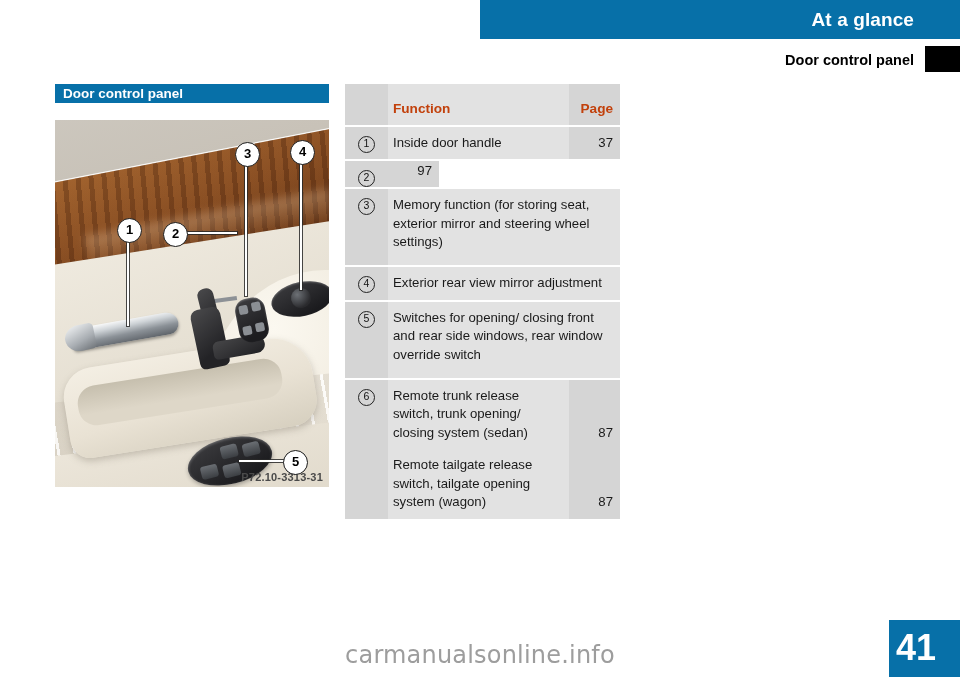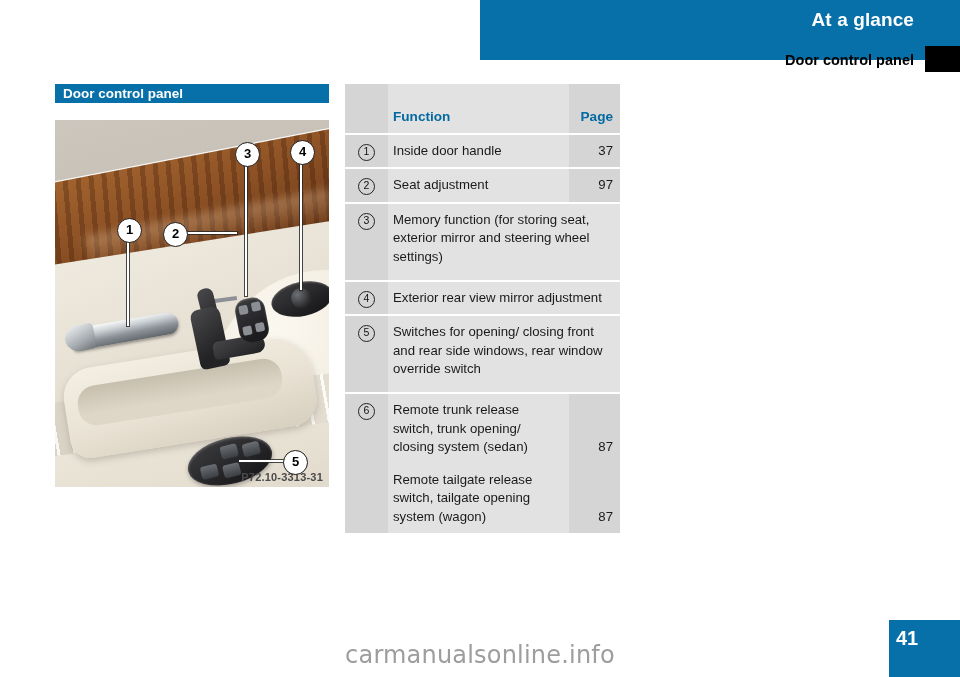--- a/index.html
+++ b/index.html
@@ -15,21 +15,21 @@
     font-family: "Liberation Sans", sans-serif;
     color: #000000;
   }
 
   
   .top-banner {
     position: absolute;
     left: 480px;
     top: 0px;
     width: 480px;
-    height: 60px;
+    height: 39px;
     background: #0770a8;
   }
   .top-banner-title {
     position: absolute;
     right: 46px;
     top: 9px;
     font-size: 19px;
     font-weight: bold;
     color: #ffffff;
     letter-spacing: 0.1px;
@@ -333,22 +333,22 @@
     color: #1a1a1a;
     position: relative;
   }
   .pg-inner { position: absolute; right: 7px; bottom: 7px; }
   .head .cell-num { background: #d5d5d5; }
   .head .cell-fn,
   .head .cell-pg {
     background: #e2e2e2;
     font-weight: bold;
     font-size: 13.6px;
-    color: #0369a1;
-    padding-top: 24px;
+    color: #c2410c;
+    padding-top: 16px;
     padding-bottom: 6px;
   }
   .head .cell-pg { background: #d5d5d5; }
   .head .pg-inner { position: static; }
   .circled {
     display: inline-block;
     width: 15px; height: 15px;
     line-height: 13.5px;
     border: 1.1px solid #222222;
     border-radius: 50%;
@@ -376,21 +376,21 @@
     left: 889px;
     top: 620px;
     width: 71px;
     height: 57px;
     background: #0770a8;
   }
   .page-num {
     position: absolute;
     left: 896px;
     top: 627px;
-    font-size: 20px;
+    font-size: 36px;
     font-weight: bold;
     color: #ffffff;
     z-index: 3;
   }
 </style>
 </head>
 <body>
 
 <div class="top-banner">
   <div class="top-banner-title">At a glance</div>
@@ -471,21 +471,20 @@
     <div class="cell-fn">Inside door handle</div>
     <div class="cell-pg">
       <span class="pg-inner">37</span>
     </div>
   </div>
 
   <div class="trow">
     <div class="cell-num">
       <span class="circled">2</span>
     </div>
-    <div class="cell-fn">Seat adjustment</div>
     <div class="cell-pg">
       <span class="pg-inner">97</span>
     </div>
   </div>
 
   <div class="trow" style="min-height:76px;">
     <div class="cell-num">
       <span class="circled">3</span>
     </div>
     <div class="cell-fn">Memory function (for storing seat, exterior mirror and steering wheel settings)</div>

